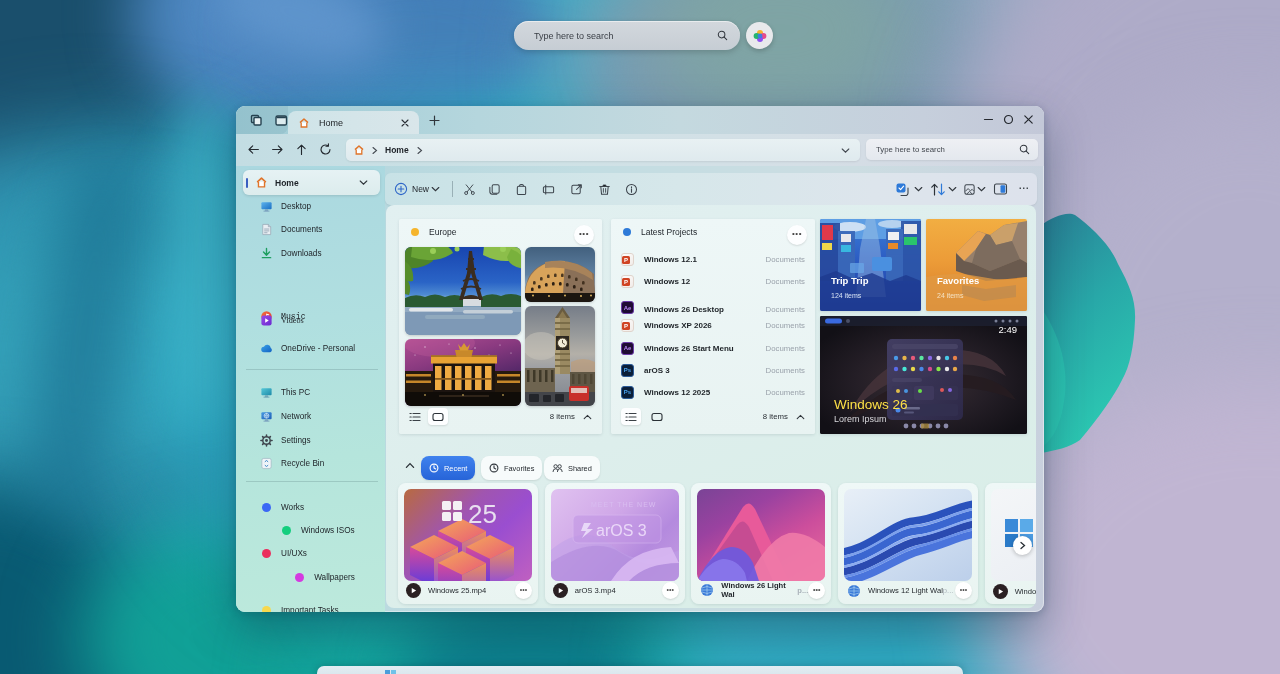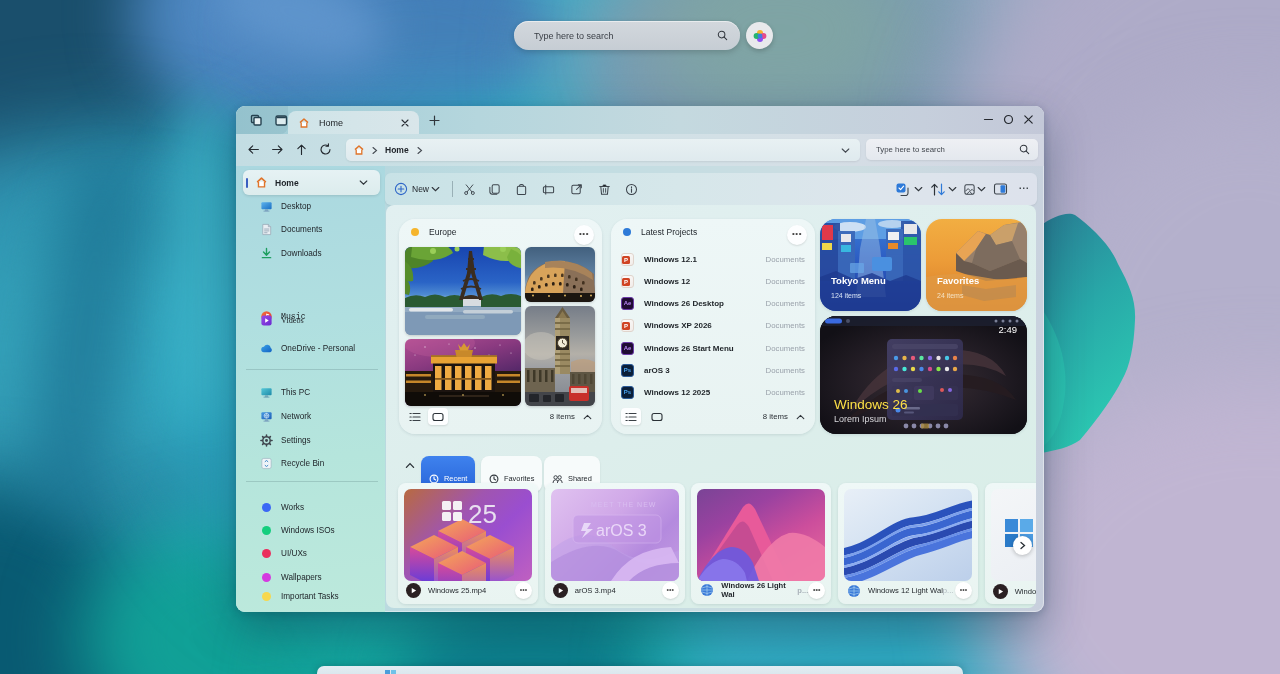--- a/index.html
+++ b/index.html
@@ -64,40 +64,40 @@
 .ssep { position:absolute; left:10px; width:132px; height:1px; background:rgba(40,70,80,.18); }
 
 
 #toolbar { position:absolute; left:149px; top:67px; width:652px; height:32px; border-radius:6px;
   background:linear-gradient(90deg,#c8e2e6 0%,#d6e7ea 45%,#dde5ec 75%,#dde2ec 100%);
   box-shadow:0 1px 2px rgba(0,0,0,.07); }
 #panel { position:absolute; left:150px; top:99px; width:650px; height:403px; border-radius:8px; overflow:hidden;
   background:linear-gradient(160deg,#e2f0f1 0%,#ddeeec 50%,#d8eee6 100%); }
 
 
-.card { position:absolute; border-radius:16px; background:linear-gradient(180deg,#eef7f7,#e8f3f2);
+.card { position:absolute; border-radius:2px; background:linear-gradient(180deg,#eef7f7,#e8f3f2);
   box-shadow:0 1px 3px rgba(30,60,70,.12); }
 .cardhead { position:absolute; top:8px; left:12px; display:flex; align-items:center; font-size:8.5px; color:#23282e; }
 .cdot { width:8px; height:8px; border-radius:50%; margin-right:10px; }
 .more { position:absolute; top:6px; right:8px; width:20px; height:20px; border-radius:50%; background:#fdfeff;
   box-shadow:0 1px 2px rgba(0,0,0,.12); color:#444; font-size:8px; text-align:center; line-height:17px; letter-spacing:.5px;}
 .photo { position:absolute; border-radius:6px; overflow:hidden; box-shadow:0 1px 3px rgba(0,0,0,.18); }
 .cardfoot { position:absolute; bottom:9px; left:10px; right:10px; display:flex; align-items:center; font-size:7.8px; color:#2a2f35;margin-top:36px; }
 
 
 .lrow { position:absolute; left:10px; width:184px; height:22px; display:flex; align-items:center; font-size:8px; color:#1d2227; font-weight:bold; }
 .lrow .fic { width:13px; height:13px; border-radius:3px; margin-right:10px; flex:none; display:flex; align-items:center; justify-content:center; font-size:6px; font-weight:bold; }
 .lrow .loc { margin-left:auto; color:#9aa2ab; font-weight:normal; font-size:7.8px; }
 .fic.ppt { background:linear-gradient(135deg,#fdfdfd,#f2ece8); border:0.5px solid #e0d4cc; position:relative; }
 .fic.ppt::before { content:"P"; position:absolute; left:0px; top:2.5px; width:8px; height:8px; background:#d04423; color:#fff; border-radius:1.5px; font-size:6px; line-height:8px; text-align:center; }
 .fic.ae { background:#1f0b33; color:#b583f2; border:0.5px solid #6a3aa8; }
 .fic.ps { background:#0a1e38; color:#4aa3f0; border:0.5px solid #2a5a98; }
 
 
-.pill { position:absolute; height:20px; border-radius:8px; display:flex; align-items:flex-start; font-size:7.4px; padding:18px 8px; white-space:nowrap;
+.pill { position:absolute; height:20px; border-radius:8px; display:flex; align-items:center; font-size:7.4px; padding:12px 8px; white-space:nowrap;
   background:#f7fbfb; box-shadow:0 1px 2px rgba(0,0,0,.1); color:#23282d; }
 .pill.active { background:linear-gradient(180deg,#3f82ee,#2764d8); color:#fff; }
 .pill svg { flex:none; }
 
 
 .mcard { position:absolute; top:278px; width:140px; height:121px; border-radius:8px;
   background:linear-gradient(180deg,#eff8f7,#e9f4f1); box-shadow:0 1px 3px rgba(30,60,70,.12); }
 .mimg { position:absolute; left:6px; top:6px; width:128px; height:92px; border-radius:7px; overflow:hidden; }
 .mfoot { position:absolute; left:8px; bottom:5px; right:6px; display:flex; align-items:center; font-size:7.6px; color:#23282d; }
 .playb { width:15px; height:15px; border-radius:50%; background:#2a2022; margin-right:7px; flex:none;
@@ -296,24 +296,24 @@
           </svg>Recycle Bin</div>
       <div class="sitem" style="top:262.5px;"><svg class="ic" viewBox="0 0 14 14">
             <circle cx="7" cy="7" r="4" fill="none" stroke="#3f464e" stroke-width="1.6"></circle>
             <circle cx="7" cy="7" r="1.6" fill="#3f464e"></circle>
             <g stroke="#3f464e" stroke-width="1.7" stroke-linecap="round">
               <path d="M7 1 V2.6 M7 11.4 V13 M1 7 H2.6 M11.4 7 H13 M2.8 2.8 L3.9 3.9 M10.1 10.1 L11.2 11.2 M11.2 2.8 L10.1 3.9 M3.9 10.1 L2.8 11.2"></path>
             </g>
           </svg>Settings</div>
       <div class="ssep" style="top:315px;"></div>
       <div class="sitem" style="top:329.5px;"><span class="dot" style="background:#3b68f5;"></span>Works</div>
-      <div class="sitem" style="top:352.7px;"><span class="dot" style="background:#14ce7e;"></span>Windows ISOs</div>
+      <div class="sitem" style="top:352.7px;padding-left:20px;"><span class="dot" style="background:#14ce7e;"></span>Windows ISOs</div>
       <div class="sitem" style="top:375.9px;"><span class="dot" style="background:#ea2e5d;"></span>UI/UXs</div>
-      <div class="sitem" style="top:399.9px;"><span class="dot" style="background:#d43ae0;"></span>Wallpapers</div>
-      <div class="sitem" style="top:419px;text-align:center;"><span class="dot" style="background:#f7d84d;"></span>Important Tasks</div>
+      <div class="sitem" style="top:399.9px;justify-content:center;"><span class="dot" style="background:#d43ae0;"></span>Wallpapers</div>
+      <div class="sitem" style="top:433px;text-align:center;"><span class="dot" style="background:#f7d84d;"></span>Important Tasks</div>
       <svg width="0" height="0">
           <defs>
         <linearGradient id="deskg" x1="0" y1="0" x2="1" y2="1">
               <stop offset="0" stop-color="#5db2ec"></stop>
               <stop offset="1" stop-color="#1a6fc4"></stop>
             </linearGradient>
         <linearGradient id="galg" x1="0" y1="0" x2="1" y2="1">
               <stop offset="0" stop-color="#4aa8f0"></stop>
               <stop offset="1" stop-color="#2a66d8"></stop>
             </linearGradient>
@@ -572,21 +572,21 @@
               <path d="M1.2 4.6 L4.5 1.4 L7.8 4.6" fill="none" stroke="#30363c" stroke-width="1.1" stroke-linecap="round"></path>
             </svg>
         </div>
       </div>
 
       <div class="card" style="left:225px; top:14px; width:204px; height:215px;">
         <div class="cardhead"><span class="cdot" style="background:#2e7ad8;"></span>Latest Projects</div>
         <div class="more">•••</div>
         <div class="lrow" style="top:29px;"><span class="fic ppt"></span>Windows 12.1<span class="loc">Documents</span></div>
         <div class="lrow" style="top:51px;"><span class="fic ppt"></span>Windows 12<span class="loc">Documents</span></div>
-        <div class="lrow" style="top:73px;"><span class="fic ae">Ae</span>Windows 26 Desktop<span class="loc">Documents</span></div>
+        <div class="lrow" style="top:73px;align-items:flex-end;"><span class="fic ae">Ae</span>Windows 26 Desktop<span class="loc">Documents</span></div>
         <div class="lrow" style="top:95px;"><span class="fic ppt"></span>Windows XP 2026<span class="loc">Documents</span></div>
         <div class="lrow" style="top:118px;"><span class="fic ae">Ae</span>Windows 26 Start Menu<span class="loc">Documents</span></div>
         <div class="lrow" style="top:140px;"><span class="fic ps">Ps</span>arOS 3<span class="loc">Documents</span></div>
         <div class="lrow" style="top:162px;"><span class="fic ps">Ps</span>Windows 12 2025<span class="loc">Documents</span></div>
         <div class="cardfoot">
           <span style="width:20px; height:17px; background:#fdfeff; border-radius:4px; box-shadow:0 1px 2px rgba(0,0,0,.12); display:flex; align-items:center; justify-content:center;">
             <svg width="12" height="12" viewBox="0 0 12 12">
                 <path d="M1 2.5 H2.2 M1 6 H2.2 M1 9.5 H2.2 M4 2.5 H11 M4 6 H11 M4 9.5 H11" stroke="#3a4046" stroke-width="1.2" stroke-linecap="round"></path>
               </svg>
           </span>
@@ -619,21 +619,21 @@
               <rect x="68" y="13" width="11" height="8" fill="#f0f0f2"></rect>
               <rect x="84" y="18" width="13" height="8" fill="#2ad065" opacity=".9"></rect>
               <rect x="2" y="24" width="10" height="7" fill="#f0d84a"></rect>
               <rect x="21" y="26" width="10" height="7" fill="#38b8e0"></rect>
               <rect x="68" y="24" width="10" height="6" fill="#e88a2a"></rect>
             </g>
           <rect x="52" y="38" width="20" height="14" rx="2" fill="#4a90e0"></rect>
           <rect x="30" y="44" width="14" height="10" rx="1" fill="#6aa8e8" opacity=".7"></rect>
           <path d="M0 92 V58 L16 52 L34 60 L52 54 L70 62 L86 56 L101 62 V92 Z" fill="#1e3a8e" opacity=".8"></path>
         </svg>
-        <div style="position:absolute; left:11px; top:56px; color:#fff; font-size:9.5px; font-weight:bold;">Tokyo Menu</div>
+        <div style="position:absolute; left:11px; top:56px; color:#fff; font-size:9.5px; font-weight:bold;">Trip Trip</div>
         <div style="position:absolute; left:11px; top:73px; color:#d8e4f4; font-size:7px;">124 items</div>
       </div>
 
       <div class="card" style="left:540px; top:14px; width:101px; height:92px; overflow:hidden; background:linear-gradient(180deg,#f2ae42 0%,#ec9c38 45%,#e08a30 75%,#d07e2c 100%);">
         <svg style="position:absolute; left:0; top:0;" width="101" height="92" viewBox="0 0 101 92">
           <path d="M30 34 L52 12 L64 16 L78 6 L101 2 V54 L64 58 L38 50 Z" fill="#97806c"></path>
           <path d="M30 34 L52 12 L60 15 L50 30 L38 42 Z" fill="#e8a454"></path>
           <path d="M64 16 L78 6 L92 4 L86 22 L70 26 Z" fill="#caa06a"></path>
           <path d="M50 30 L60 15 L64 16 L70 26 L86 22 L94 40 L64 52 L46 44 Z" fill="#7d6c5e"></path>
           <path d="M30 34 L38 42 L46 44 L64 52 L94 40 L101 44 V58 L60 62 L30 52 Z" fill="#6a5a4e"></path>

